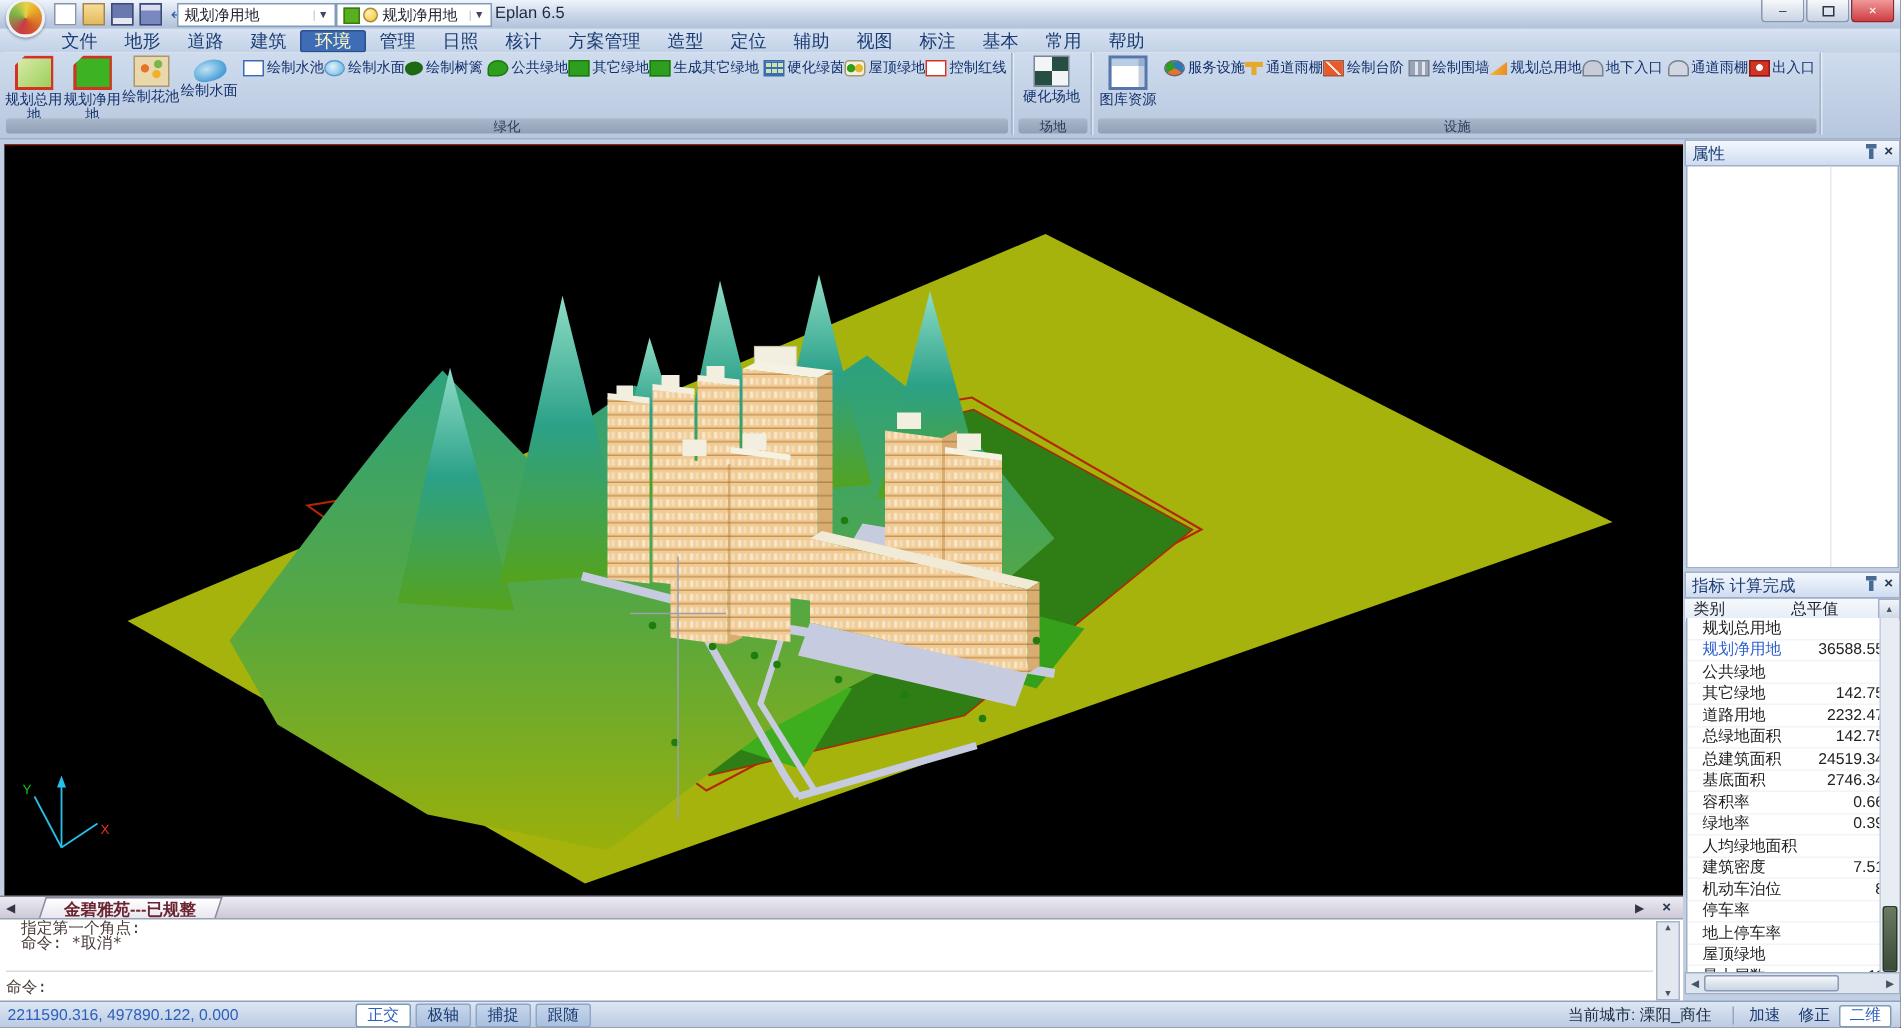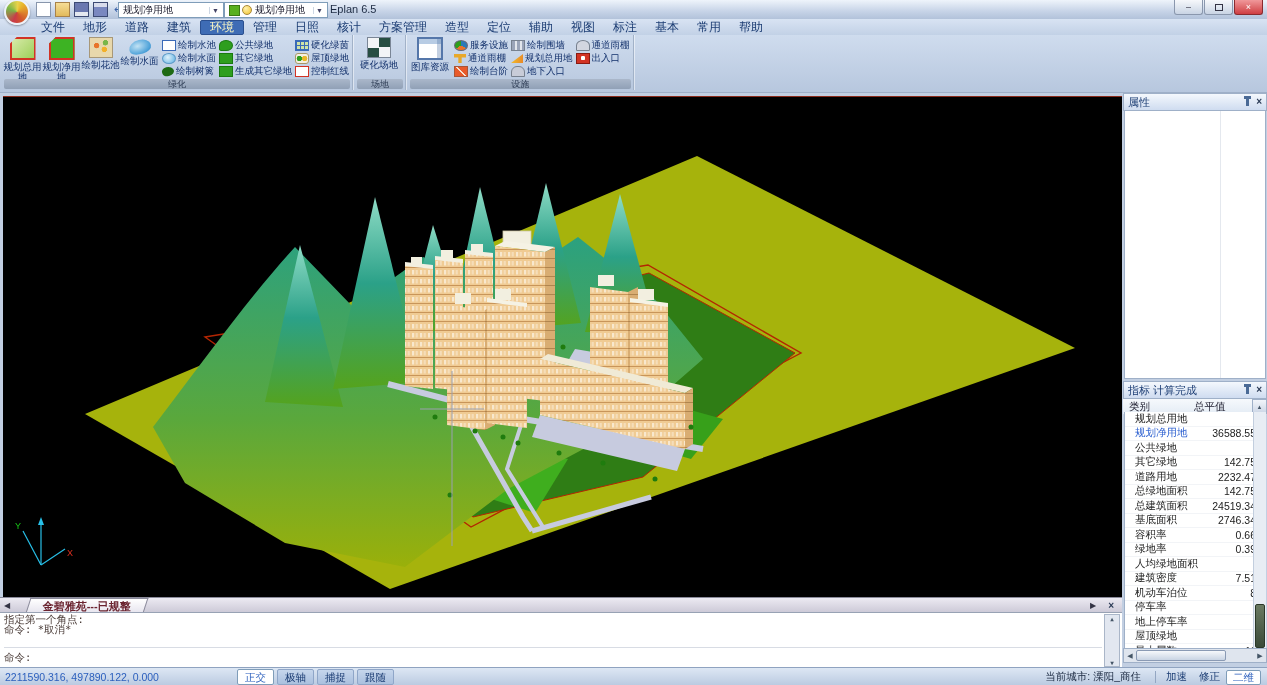--- a/index.html
+++ b/index.html
@@ -29,21 +29,21 @@
   .menubar{position:absolute;left:0;top:19px;right:0;height:16px;background:linear-gradient(#d8e3f3,#c2d1e6);display:flex;align-items:center;padding-left:32px;font-size:12px;color:#1b3c73}
   .mitem{padding:0 9px;height:14px;line-height:14px;border-radius:2px}
   .mitem.active{background:#3e6cb5;color:#fef9c3;border:1px solid #2a4f8f;height:13px;line-height:13px}
   
   .ribbon{position:absolute;left:0;top:35px;right:0;height:57px;background:linear-gradient(#cfdcee,#b7c7de);border-bottom:1px solid #9fb0c8;display:flex}
   .rgroup{position:relative;height:55px;margin-left:2px;border-right:1px solid #a2b2c8;box-shadow:1px 0 0 rgba(255,255,255,.5)}
   .rglabel{position:absolute;left:2px;right:2px;bottom:1px;height:10px;line-height:10px;text-align:center;font-size:9px;color:#2e3d55;background:linear-gradient(#aab7ca,#90a0b6);border-radius:2px}
   .rgbody{display:flex;height:44px;padding:1px 3px 0 1px}
   .bigbtn{width:39px;display:flex;flex-direction:column;align-items:center;font-size:9.5px;color:#12306b;text-align:center;line-height:10px;cursor:default}
   .bigicon{width:22px;height:19px;margin:1px 0 2px;flex:none}
-  .smallcol{display:flex;flex-direction:column;padding-top:3px;margin-left:3px}
+  .smallcol{display:flex;flex-direction:row;padding-top:3px;margin-left:3px}
   .smallbtn{display:flex;align-items:center;height:13px;font-size:9.5px;color:#12306b;white-space:nowrap}
   .sic{width:12px;height:9px;margin-right:2px;flex:none}
   
   .i-land1{background:linear-gradient(135deg,#d8eaa8,#9ccf5a);border:2px solid #d23324;clip-path:polygon(0 30%,28% 0,100% 0,100% 100%,0 100%)}
   .i-land2{background:#3db323;border:2px solid #d23324;clip-path:polygon(0 30%,28% 0,100% 0,100% 100%,0 100%)}
   .i-flower{background:radial-gradient(circle at 30% 40%,#e8742a 2.5px,transparent 3px),radial-gradient(circle at 65% 60%,#f2b02a 2.5px,transparent 3px),radial-gradient(circle at 70% 25%,#7ab648 2.5px,transparent 3px),#e8d8ac;border:1px solid #a89878}
   .i-waterarea{background:radial-gradient(ellipse at 40% 40%,#c2e2f4,#4aa0d8 70%,#2a7ab8);border-radius:60% 55% 50% 45%;transform:rotate(-14deg);height:14px !important;margin-top:4px !important}
   .i-hard{background:conic-gradient(#274e42 0 25%,#f2f4f6 0 50%,#274e42 0 75%,#f2f4f6 0);border:1px solid #7a8696}
   .i-lib{background:linear-gradient(#b8cce4 5px,#fff 5px);border:2px solid #5577aa;box-shadow:inset -4px 0 0 rgba(85,119,170,.35)}
   
@@ -70,21 +70,21 @@
   .sidebar{position:absolute;left:1123px;top:93px;width:144px;height:572px;background:#c2cfe2}
   .ptitle{height:16px;background:linear-gradient(#f4f8fd,#cfdcf0);border:1px solid #9fb0c8;display:flex;align-items:center;padding:0 4px;color:#1b3c73;font-size:11px}
   .ptools{margin-left:auto;display:flex;gap:5px;align-items:center}
   .pin{width:3px;height:7px;background:#4a6a96;position:relative;margin-right:2px}
   .pin::before{content:"";position:absolute;top:-3px;left:-2px;width:7px;height:3px;background:#4a6a96}
   .pclose{font-size:10px;font-weight:bold;color:#2a3a55;line-height:10px}
   .panel-props{position:absolute;left:0;top:0;right:0;height:288px}
   .pbody{position:absolute;left:1px;top:17px;right:1px;bottom:2px;background:#fff;border:1px solid #9fb0c8}
   .pdiv{position:absolute;left:95px;top:0;bottom:0;width:1px;background:#e4e8ee}
   .panel-ind{position:absolute;left:0;top:288px;right:0;bottom:0}
-  .ind-hdr{height:15px;background:linear-gradient(#f6f9fc,#e4ecf5);border-bottom:1px solid #c8d2e0;display:flex;align-items:center;font-size:10.5px;color:#223;background-clip:padding-box}
+  .ind-hdr{height:15px;background:linear-gradient(#f6f9fc,#e4ecf5);border-bottom:1px solid #c8d2e0;display:flex;align-items:flex-start;font-size:10.5px;color:#223;background-clip:padding-box}
   .h1{flex:1;padding-left:6px}
   .h2{width:58px}
   .scrollup{width:13px;height:13px;background:linear-gradient(#f2f5fa,#ccd6e6);border:1px solid #9fb0c8;font-size:6px;color:#456;display:flex;align-items:center;justify-content:center}
   .ind-body{position:absolute;left:1px;top:31px;right:1px;bottom:15px;background:#fff;border-left:1px solid #9fb0c8;border-right:1px solid #9fb0c8;overflow:hidden}
   .trow{display:flex;height:13.5px;align-items:center;font-size:10.5px;color:#222;border-bottom:1px solid #f2f4f7}
   .tl{flex:1;padding-left:10px;white-space:nowrap;overflow:hidden}
   .tv{width:52px;text-align:right}
   .tclip{width:6px;overflow:hidden;margin-left:3px;color:#222}
   .trow.hl .tl{color:#2b5fd0}
   .vscroll{position:absolute;right:1px;top:31px;bottom:15px;width:12px;background:#e8edf4;border-left:1px solid #c2cede}
@@ -95,21 +95,21 @@
   .hspacer{flex:1}
   
   .tabbar{position:absolute;left:0;top:597px;width:1122px;height:15px;background:linear-gradient(#eceaf2,#cbc8d6);border-top:1px solid #8a8a9a;display:flex;align-items:center;font-size:10px;color:#445}
   .tnav{width:14px;text-align:center;font-size:8px;color:#334}
   .dtab{margin-left:14px;height:14px;background:linear-gradient(#ffffff,#e6e4ee);border:1px solid #8a8a9a;border-bottom:none;padding:0 14px;transform:skewX(-18deg);display:flex;align-items:center}
   .dtab span{transform:skewX(18deg);font-size:11px;font-weight:bold;color:#6b2430;white-space:nowrap}
   .tabright{margin-left:auto;display:flex;gap:8px;padding-right:8px;align-items:center}
   .tabright .x{font-weight:bold;color:#2a3a55;font-size:10px}
   
   .cmd{position:absolute;left:0;top:612px;width:1122px;height:55px;background:#fff;border-top:1px solid #98a2b4;font-family:"DejaVu Sans Mono","Liberation Mono",monospace;font-size:10.5px;color:#4a3c38}
-  .cmdhist{position:absolute;left:4px;top:2px;right:20px;line-height:9.5px}
+  .cmdhist{position:absolute;left:14px;top:2px;right:20px;line-height:9.5px}
   .cmdline{position:absolute;left:4px;bottom:3px;right:20px;border-top:1px solid #d8dce4;padding-top:3px}
   .cmdscroll{position:absolute;right:2px;top:1px;bottom:1px;width:14px;background:#e2e7f0;border:1px solid #aab6c8;display:flex;flex-direction:column;justify-content:space-between;align-items:center;font-size:6px;color:#456}
   
   .statusbar{position:absolute;left:0;top:667px;right:0;height:18px;background:linear-gradient(#dde7f4,#b9c9e0);border-top:1px solid #8fa3c0;display:flex;align-items:center;font-size:11px;color:#223}
   .coords{color:#2b5fbd;margin-left:5px;font-size:10.5px}
   .toggles{display:flex;gap:3px;margin-left:78px}
   .tgl{padding:0 7px;height:14px;line-height:14px;color:#1b3c73;background:linear-gradient(#c6d6ec,#aac0de);border:1px solid #8fa6c8;border-radius:2px;font-size:10.5px}
   .tgl.on{background:#fff;color:#2b5fbd;border-color:#7f9db9}
   .sspacer{flex:1}
   .city{font-size:10.5px;color:#1c2a42;margin-right:10px}

